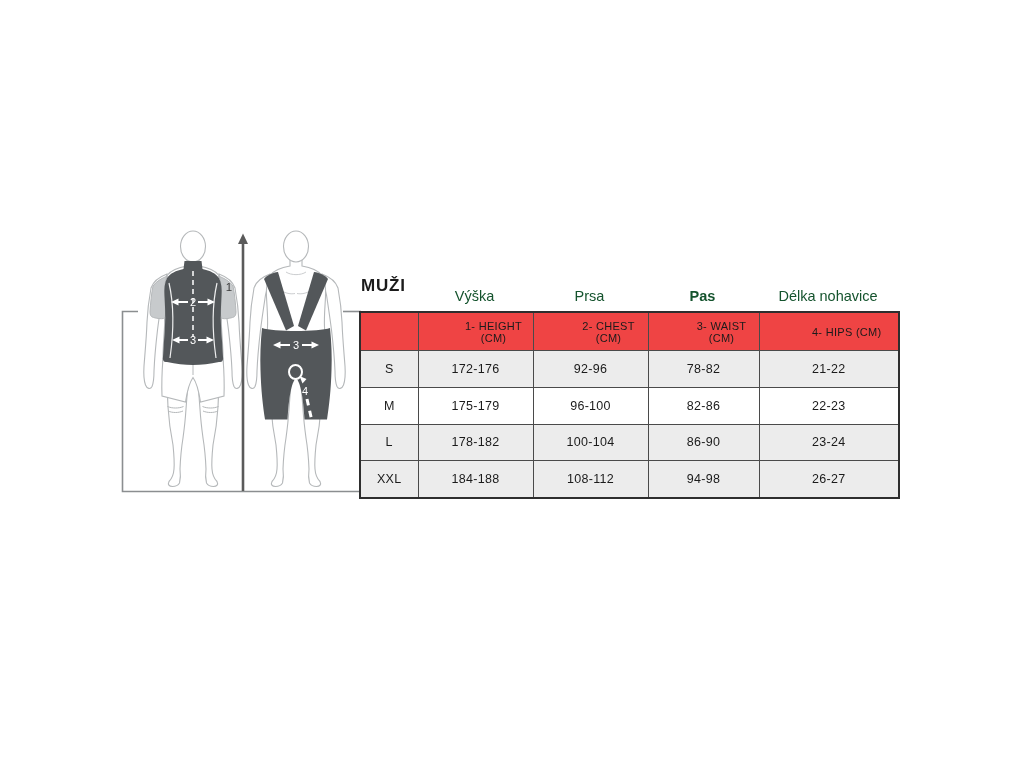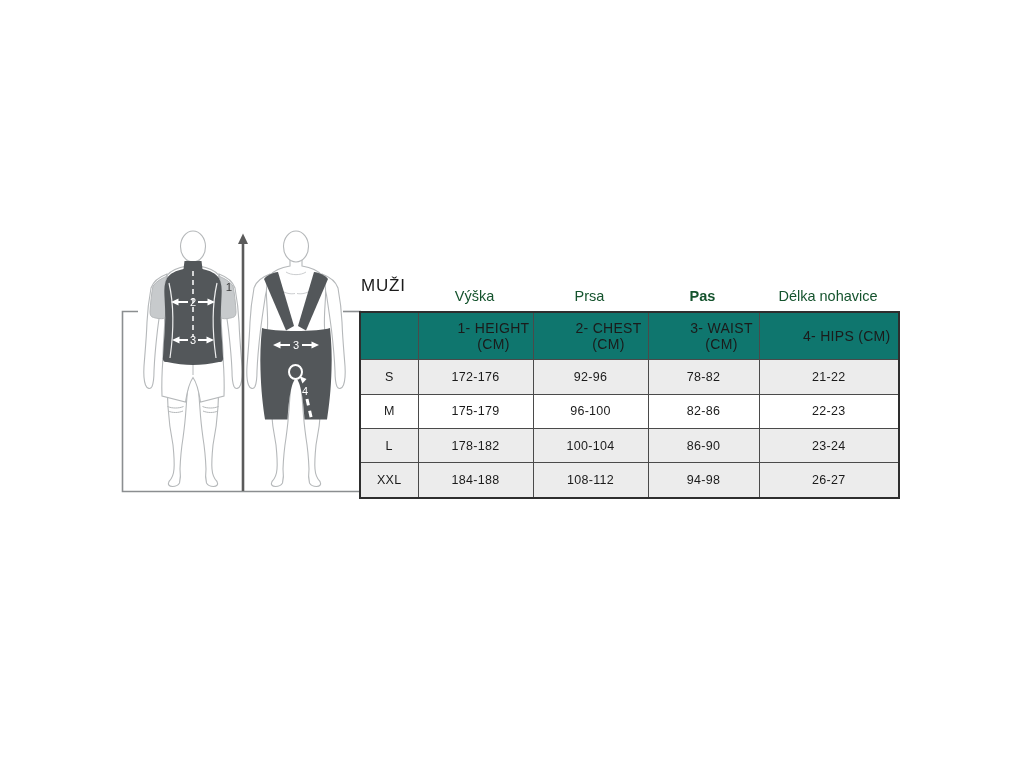--- a/index.html
+++ b/index.html
@@ -16,21 +16,21 @@
     left: 105px;
     top: 225px;
     width: 260px;
     height: 276px;
   }
   .muzi-title {
     position: absolute;
     left: 361px;
     top: 276px;
     font-size: 17px;
-    font-weight: normal;
+    font-weight: bold;
     color: #1b1b1b;
     letter-spacing: 0.8px;
   }
   .col-head {
     position: absolute;
     top: 287px;
     height: 18px;
     line-height: 18px;
     text-align: center;
     font-size: 14.5px;
@@ -53,21 +53,21 @@
   table.size-table td {
     border: 1px solid #4a4a4a;
     text-align: center;
     vertical-align: middle;
     font-size: 12.5px;
     color: #1b1b1b;
     padding: 0;
     height: 23px;
     letter-spacing: 0.3px;
   }
-  table.size-table tr.subhead td { background: #0f766e; font-size: 14px; padding-left: 36px; }
+  table.size-table tr.subhead td { background: #ef4444; font-size: 11px; padding-left: 36px; }
   table.size-table tr.shade td { background: #ececec; }
   table.size-table tr.plain td { background: #ffffff; }
   svg text { font-family: "Liberation Sans", "DejaVu Sans", sans-serif; }
 </style>
 </head>
 <body>
 
 <div class="stage">
 
   <svg class="figures-svg" viewBox="0 0 260 276">

